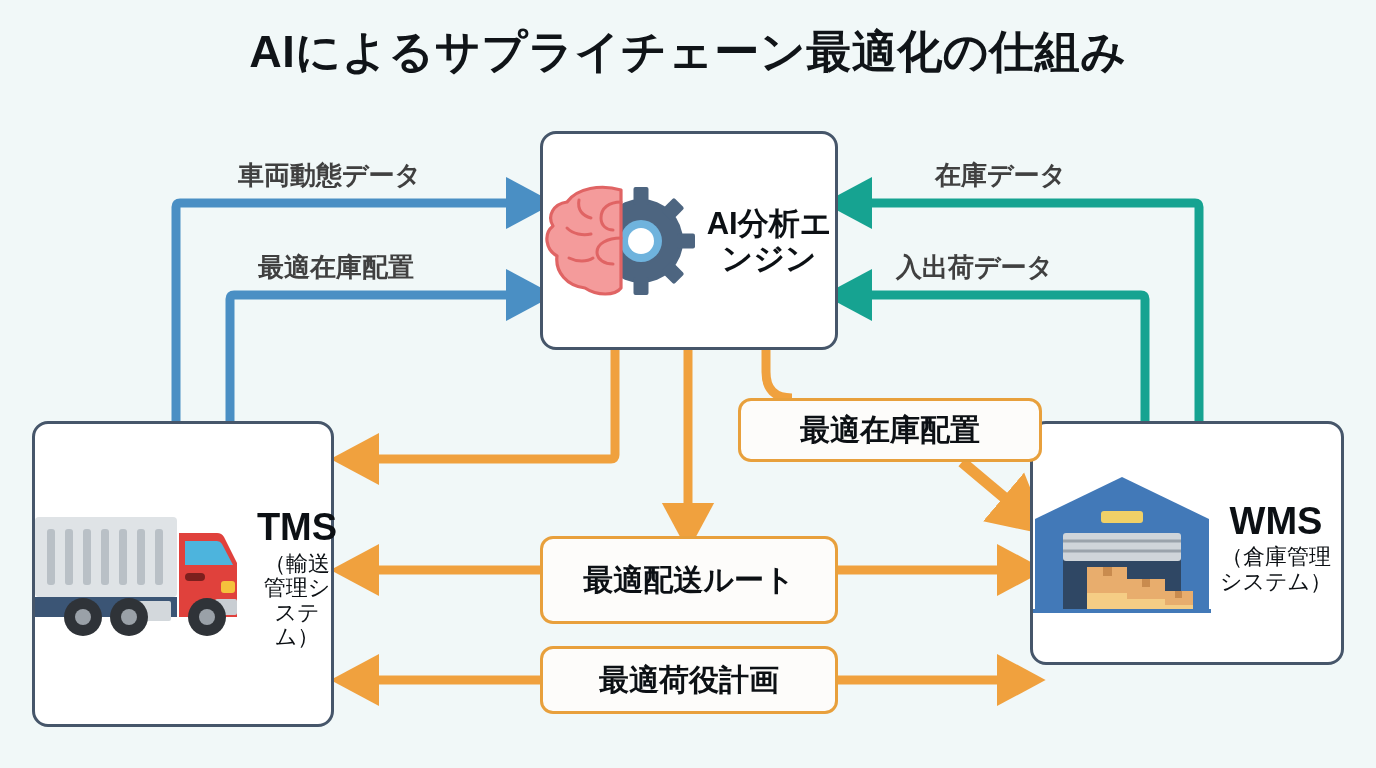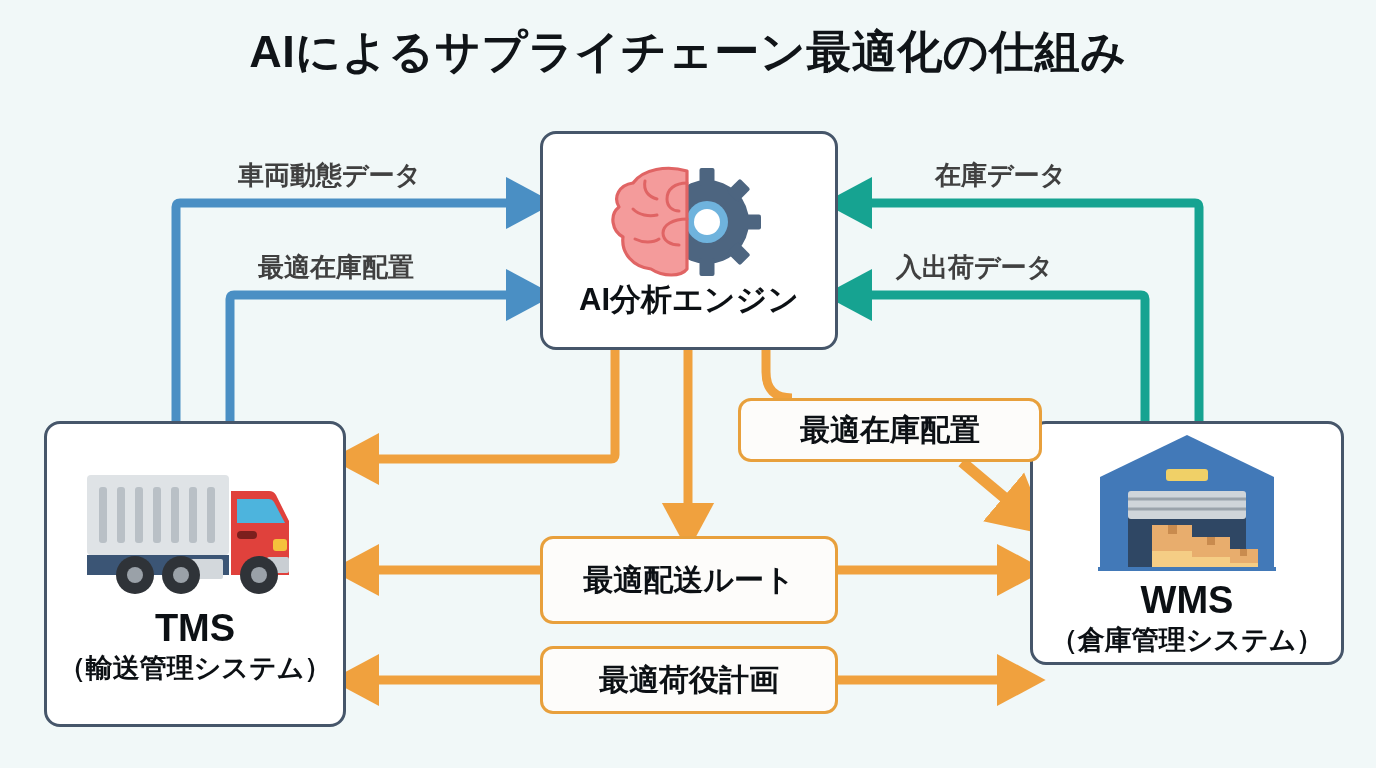--- a/index.html
+++ b/index.html
@@ -20,34 +20,34 @@
     letter-spacing:0.5px;
     white-space:nowrap;
   }
 
   .node{
     position:absolute;
     background:#ffffff;
     border:3.5px solid #46566a;
     border-radius:16px;
     box-sizing:border-box;
-    display:flex;flex-direction:column;
+    display:flex;
     align-items:center;justify-content:center;
     z-index:5;
   }
   .node-label{
     font-weight:bold;color:#0c1014;text-align:center;line-height:1.12;
   }
 
   #node-ai{left:540px;top:131px;width:298px;height:219px;}
   #node-ai .node-label{font-size:31px;margin-top:2px;}
-  #node-tms{left:44px;top:421px;width:302px;height:306px;}
+  #node-tms{left:32px;top:421px;width:302px;height:306px;}
   #node-wms{left:1030px;top:421px;width:314px;height:244px;}
   #node-tms .node-label,#node-wms .node-label{font-size:30px;margin-top:8px;}
-  .node-sub{font-size:27px;font-weight:bold;display:block;margin-top:3px;}
+  .node-sub{font-size:22px;font-weight:normal;display:block;margin-top:3px;}
   .node-main{font-size:38px;font-weight:bold;display:block;}
 
   .pill{
     position:absolute;
     background:#fdfcfa;
     border:3.5px solid #e8a03c;
     border-radius:13px;
     box-sizing:border-box;
     display:flex;align-items:center;justify-content:center;
     font-size:30px;font-weight:bold;color:#0c1014;

